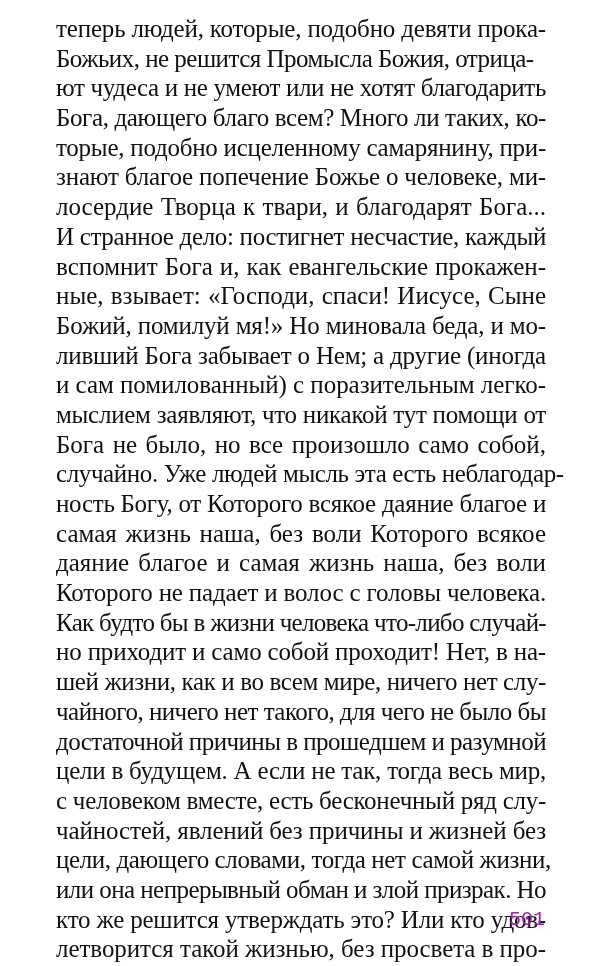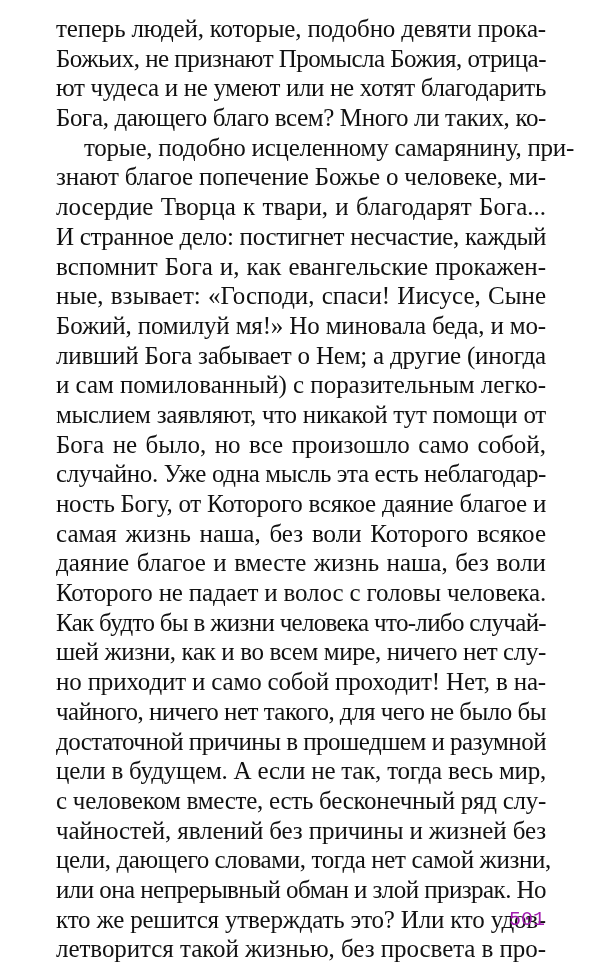--- a/index.html
+++ b/index.html
@@ -41,42 +41,42 @@
       font-family: Liberation Mono, monospace;
       font-size: 20px;
       color: #a21caf;
     }
   </style>
 </head>
 <body>
 
 <div class="page">
   <span class="line" style="white-space: nowrap; letter-spacing: -0.168324px; text-align-last: left;">теперь людей, которые, подобно девяти прока-</span>
-  <span class="line" style="white-space: nowrap; letter-spacing: -0.517078px; text-align-last: left;">Божьих, не признают Промысла Божия, отрица-</span>
+  <span class="line" style="white-space: nowrap; letter-spacing: -0.517078px; text-align-last: left;">Божьих, не решится Промысла Божия, отрица-</span>
   <span class="line" style="white-space: nowrap; letter-spacing: -0.34375px; text-align-last: left;">ют чудеса и не умеют или не хотят благодарить</span>
   <span class="line" style="white-space: nowrap; letter-spacing: -0.365625px; text-align-last: left;">Бога, дающего благо всем? Много ли таких, ко-</span>
-  <span class="line" style="white-space: nowrap; letter-spacing: -0.24564px; text-align-last: left; margin-left: 28px;">торые, подобно исцеленному самарянину, при-</span>
+  <span class="line" style="white-space: nowrap; letter-spacing: -0.24564px; text-align-last: left;">торые, подобно исцеленному самарянину, при-</span>
   <span class="line" style="white-space: nowrap; letter-spacing: -0.179332px; text-align-last: left;">знают благое попечение Божье о человеке, ми-</span>
   <span class="line" style="white-space: normal;">лосердие Творца к твари, и благодарят Бога...</span>
   <span class="line" style="white-space: nowrap; letter-spacing: -0.325639px; text-align-last: left;">И странное дело: постигнет несчастие, каждый</span>
   <span class="line" style="white-space: normal;">вспомнит Бога и, как евангельские прокажен-</span>
   <span class="line" style="white-space: normal;">ные, взывает: «Господи, спаси! Иисусе, Сыне</span>
   <span class="line" style="white-space: nowrap; letter-spacing: -0.153706px; text-align-last: left;">Божий, помилуй мя!» Но миновала беда, и мо-</span>
   <span class="line" style="white-space: nowrap; letter-spacing: -0.198864px; text-align-last: left;">ливший Бога забывает о Нем; а другие (иногда</span>
   <span class="line" style="white-space: nowrap; letter-spacing: -0.0383185px; text-align-last: left;">и сам помилованный) с поразительным легко-</span>
   <span class="line" style="white-space: nowrap; letter-spacing: -0.257267px; text-align-last: left;">мыслием заявляют, что никакой тут помощи от</span>
   <span class="line" style="white-space: normal;">Бога не было, но все произошло само собой,</span>
-  <span class="line" style="white-space: nowrap; letter-spacing: -0.383681px; text-align-last: left;">случайно. Уже одна мысль эта есть неблагодар-</span>
+  <span class="line" style="white-space: nowrap; letter-spacing: -0.383681px; text-align-last: left;">случайно. Уже людей мысль эта есть неблагодар-</span>
   <span class="line" style="white-space: nowrap; letter-spacing: -0.276834px; text-align-last: left;">ность Богу, от Которого всякое даяние благое и</span>
   <span class="line" style="white-space: normal;">самая жизнь наша, без воли Которого всякое</span>
-  <span class="line" style="white-space: normal;">даяние благое и вместе жизнь наша, без воли</span>
+  <span class="line" style="white-space: normal;">даяние благое и самая жизнь наша, без воли</span>
   <span class="line" style="white-space: nowrap; letter-spacing: -0.160764px; text-align-last: left;">Которого не падает и волос с головы человека.</span>
   <span class="line" style="white-space: nowrap; letter-spacing: -0.679008px; text-align-last: left;">Как будто бы в жизни человека что-либо случай-</span>
+  <span class="line" style="white-space: nowrap; letter-spacing: -0.163889px; text-align-last: left;">но приходит и само собой проходит! Нет, в на-</span>
   <span class="line" style="white-space: nowrap; letter-spacing: -0.378736px; text-align-last: left;">шей жизни, как и во всем мире, ничего нет слу-</span>
-  <span class="line" style="white-space: nowrap; letter-spacing: -0.163889px; text-align-last: left;">но приходит и само собой проходит! Нет, в на-</span>
   <span class="line" style="white-space: nowrap; letter-spacing: -0.517952px; text-align-last: left;">чайного, ничего нет такого, для чего не было бы</span>
   <span class="line" style="white-space: nowrap; letter-spacing: -0.528646px; text-align-last: left;">достаточной причины в прошедшем и разумной</span>
   <span class="line" style="white-space: nowrap; letter-spacing: -0.225883px; text-align-last: left;">цели в будущем. А если не так, тогда весь мир,</span>
   <span class="line" style="white-space: nowrap; letter-spacing: -0.262847px; text-align-last: left;">с человеком вместе, есть бесконечный ряд слу-</span>
   <span class="line" style="white-space: nowrap; letter-spacing: -0.115552px; text-align-last: left;">чайностей, явлений без причины и жизней без</span>
   <span class="line" style="white-space: nowrap; letter-spacing: -0.387847px; text-align-last: left;">цели, дающего словами, тогда нет самой жизни,</span>
   <span class="line" style="white-space: nowrap; letter-spacing: -0.555753px; text-align-last: left;">или она непрерывный обман и злой призрак. Но</span>
   <span class="line" style="white-space: nowrap; letter-spacing: -0.18679px; text-align-last: left;">кто же решится утверждать это? Или кто удов-</span>
   <span class="line last" style="white-space: nowrap; letter-spacing: -0.0571733px; text-align-last: left;">летворится такой жизнью, без просвета в про-</span>
 </div>

